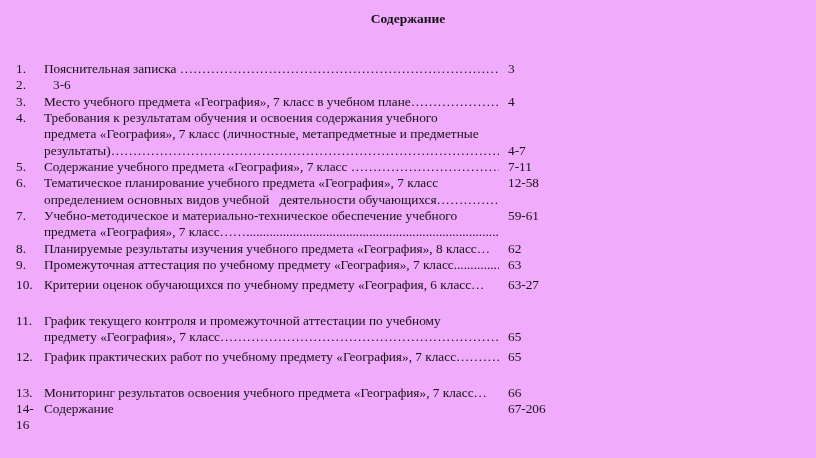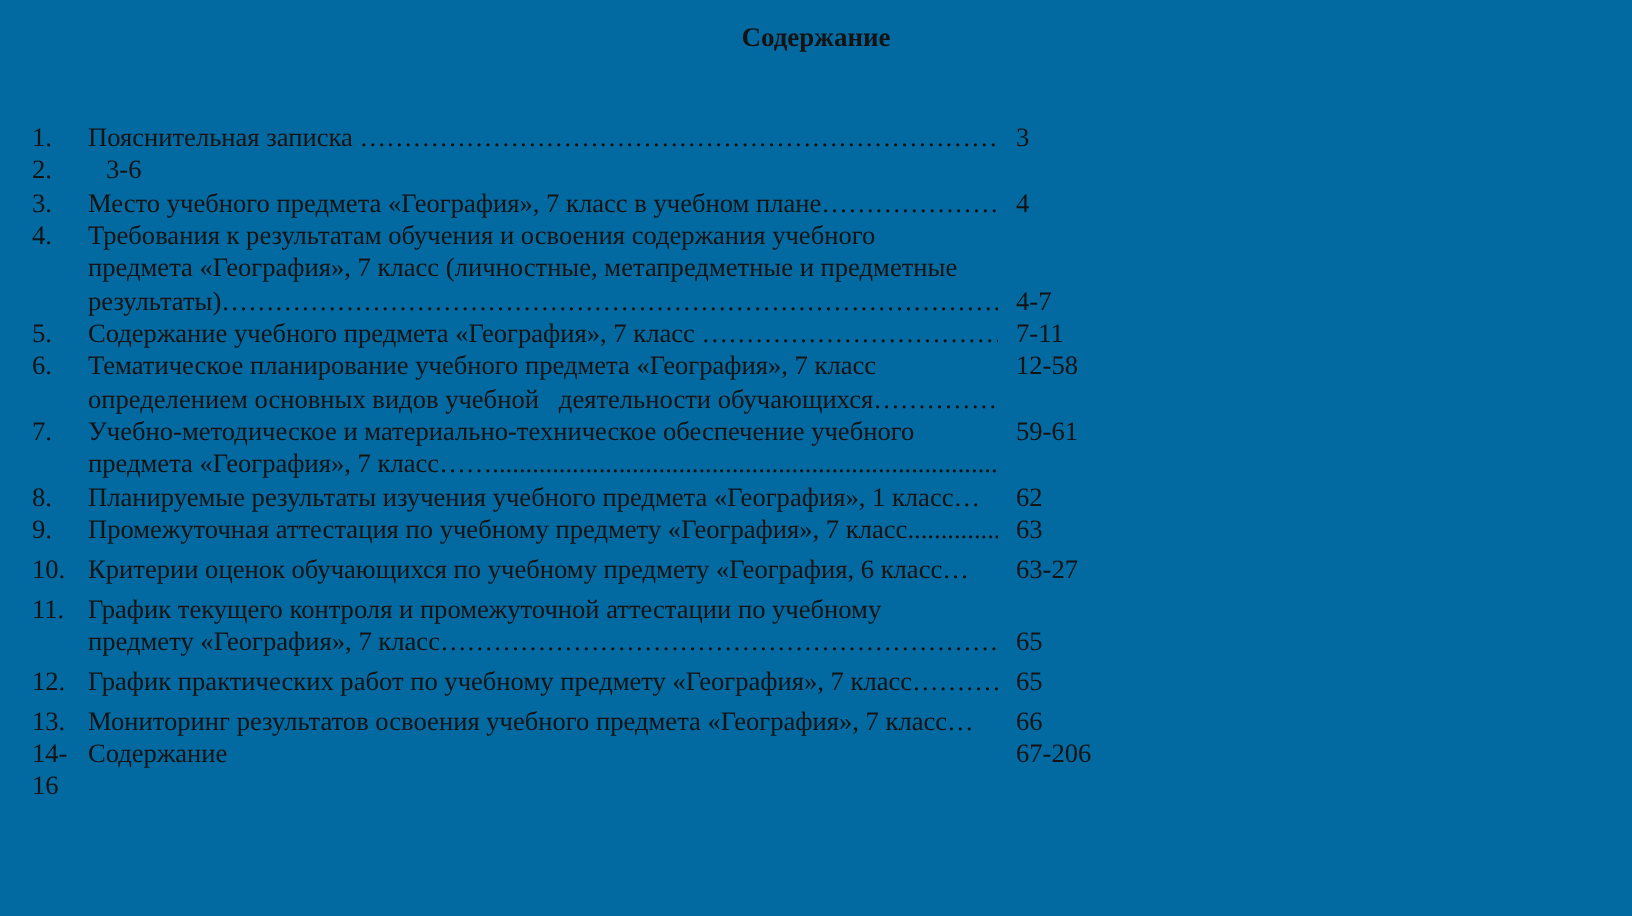--- a/index.html
+++ b/index.html
@@ -4,21 +4,21 @@
 <style>
   html, body {
     margin: 0;
     padding: 0;
     background: #ffffff;
   }
   .page {
     position: relative;
     width: 816px;
     height: 458px;
-    background: #0369a1;
+    background: #f0abfc;
     color: #131313;
     font-family: "Liberation Serif", "DejaVu Serif", serif;
     font-size: 13.3px;
     overflow: hidden;
   }
   .doc-title {
     padding-top: 10px;
     line-height: 17px;
     text-align: center;
     font-weight: bold;
@@ -44,21 +44,21 @@
     white-space: pre;
     overflow: hidden;
   }
   .toc-page {
     flex: none;
     margin-left: 9px;
     white-space: nowrap;
   }
   .toc-page.pb { align-self: flex-end; }
   .gap-sm { margin-top: 4px; }
-  .gap-md { margin-top: 3px; }
+  .gap-md { margin-top: 19px; }
   .gap-lg { margin-top: 0; }
 </style>
 </head>
 <body>
 
 <div class="page">
 
   <div class="doc-title">Содержание</div>
 
   <div class="toc">
@@ -103,21 +103,21 @@
 
     <div class="toc-row">
       <span class="toc-num">7.</span>
       <span class="toc-text">Учебно-методическое и материально-техническое обеспечение учебного
 предмета «География», 7 класс……..................................................................................................</span>
       <span class="toc-page">59-61</span>
     </div>
 
     <div class="toc-row">
       <span class="toc-num">8.</span>
-      <span class="toc-text">Планируемые результаты изучения учебного предмета «География», 1 класс…</span>
+      <span class="toc-text">Планируемые результаты изучения учебного предмета «География», 8 класс…</span>
       <span class="toc-page">62</span>
     </div>
 
     <div class="toc-row">
       <span class="toc-num">9.</span>
       <span class="toc-text">Промежуточная аттестация по учебному предмету «География», 7 класс................</span>
       <span class="toc-page">63</span>
     </div>
 
     <div class="toc-row gap-sm">

